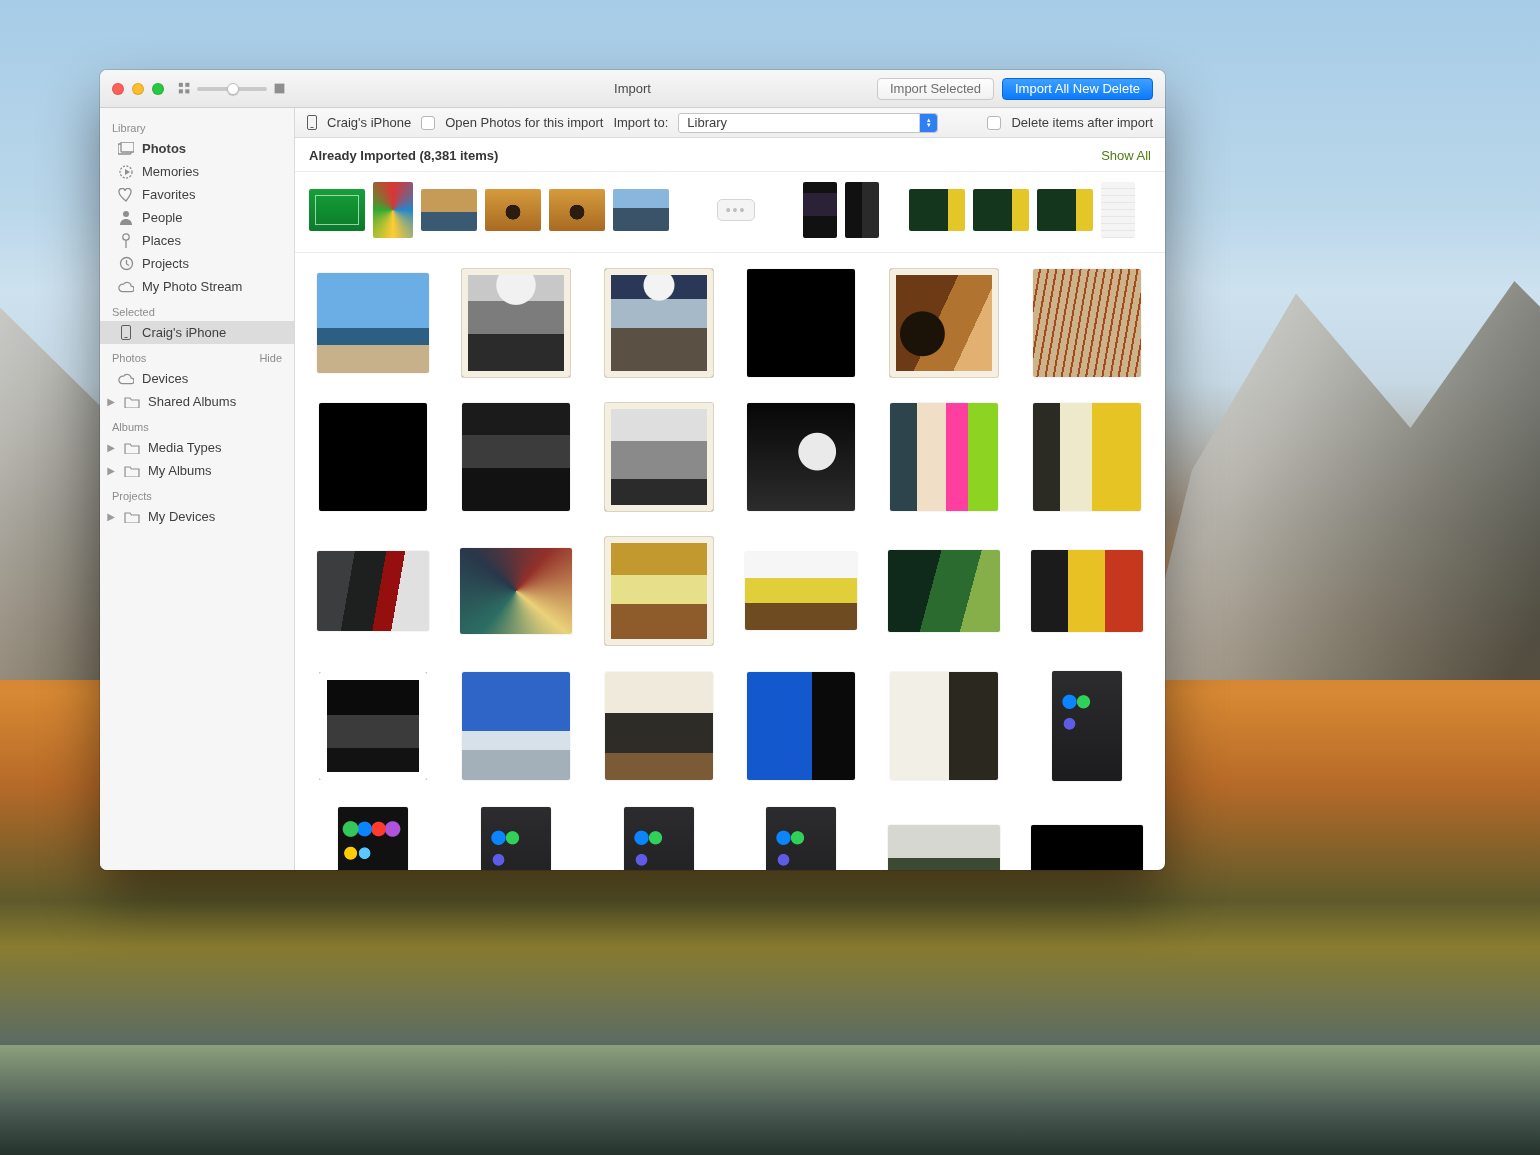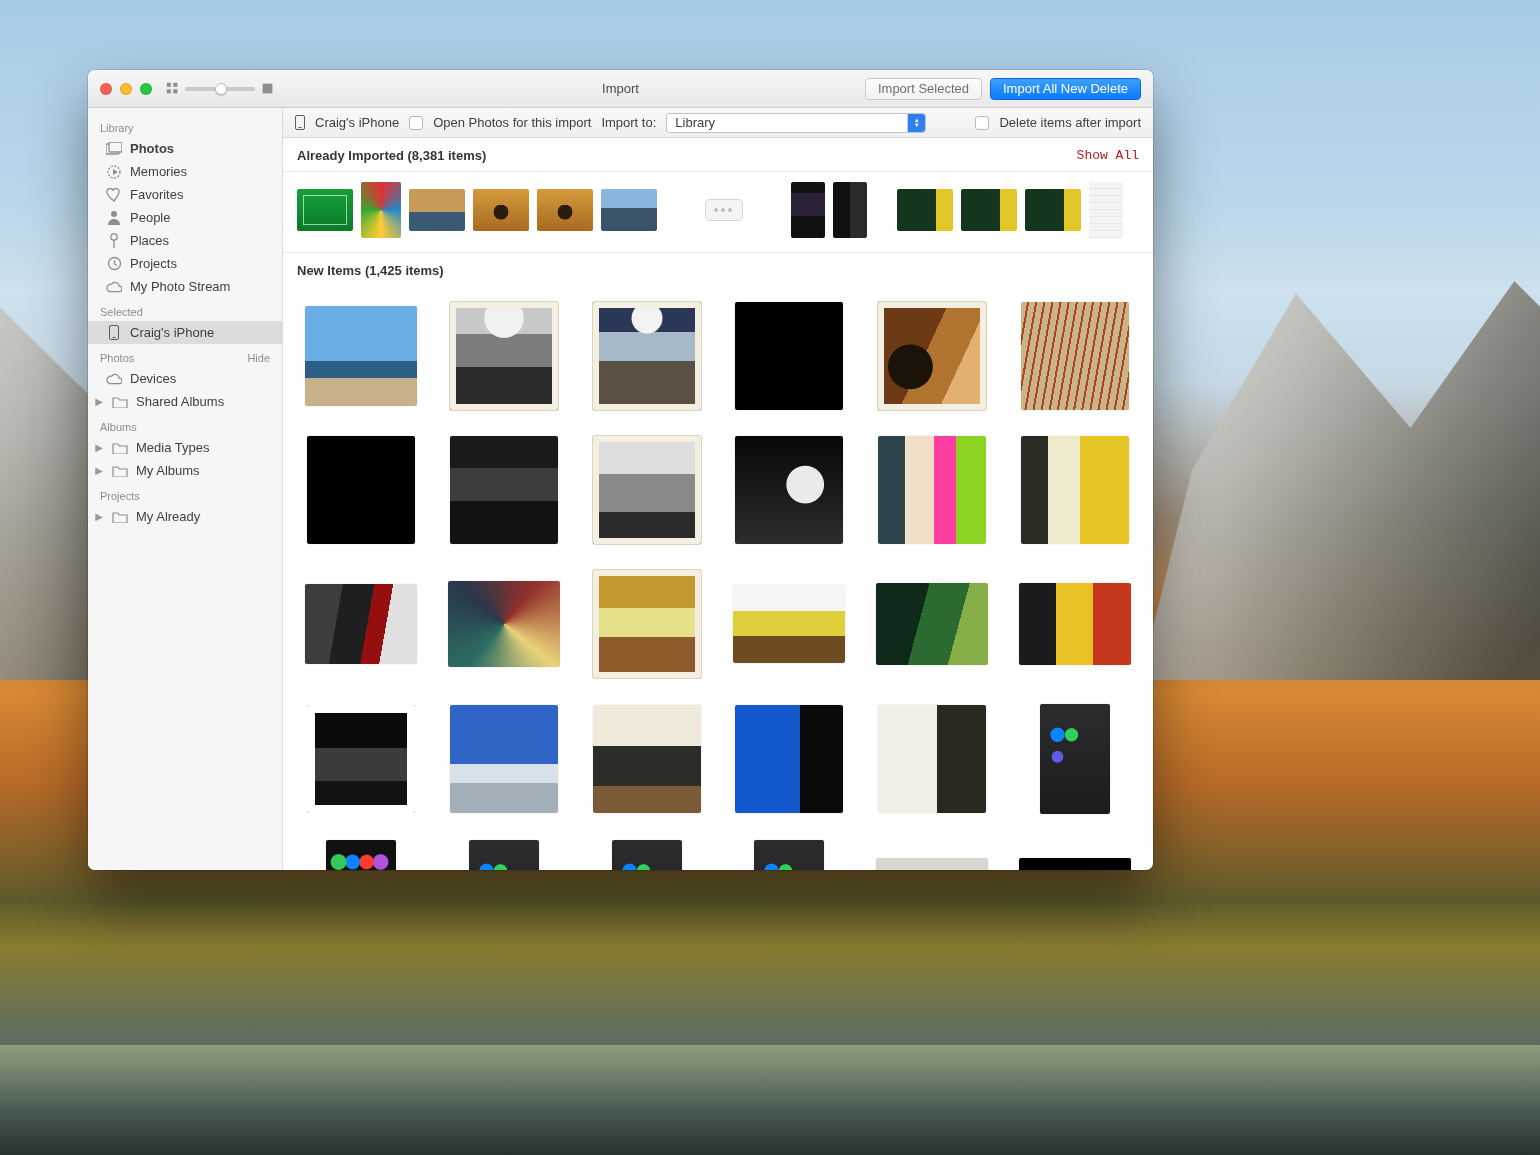--- a/index.html
+++ b/index.html
@@ -22,21 +22,21 @@
     background: linear-gradient(120deg,#e3e3df 0%,#b8b6af 30%,#7d7c73 55%,#454841 80%);
     opacity:.9; pointer-events:none;
   }
   .mountain-left{ left:-120px; clip-path: polygon(0 100%, 0 40%, 22% 10%, 45% 38%, 66% 12%, 88% 45%, 100% 100%);}
   .mountain-right{ right:-120px; clip-path: polygon(0 100%, 10% 50%, 30% 8%, 52% 40%, 72% 5%, 100% 40%, 100% 100%);}
   .lake { position:absolute; left:0; right:0; bottom:0; height:110px;
     background: linear-gradient(to bottom,#96a982 0%, #4b5c55 60%, #233129 100%); opacity:.85;}
 
   
   .window {
-    position: absolute; left: 88px; top: 70px; width: 1065px; height: 800px;
+    position: absolute; left: 100px; top: 70px; width: 1065px; height: 800px;
     background: #fff; border-radius: 7px; overflow: hidden;
     box-shadow: 0 30px 60px rgba(0,0,0,.45), 0 0 0 1px rgba(0,0,0,.12);
     display: flex; flex-direction: column;
   }
 
   
   .titlebar {
     height: 38px; flex: 0 0 38px;
     background: linear-gradient(#f7f7f7,#e8e8e8);
     border-bottom: 1px solid #cfcfcf;
@@ -92,21 +92,21 @@
   .spacer{flex:1;}
   .phone-ic{width:10px;height:15px;border:1.5px solid #5c5c5c;border-radius:2px;position:relative;}
   .phone-ic:after{content:"";position:absolute;bottom:1px;left:50%;width:3px;height:1.5px;background:#5c5c5c;transform:translateX(-50%);}
 
   .content{ flex:1; overflow:auto; padding:0 0 12px 0;}
   .section-head{
     display:flex; justify-content:space-between; align-items:center;
     padding:10px 14px 8px 14px; font-size:13px; font-weight:600; color:#353535;
     border-bottom:1px solid #ebebeb;
   }
-  .section-head .link{ color:#b91c1c; font-weight:400; cursor:default;font-family:Liberation Mono, monospace;}
+  .section-head .link{ color:#4d7c0f; font-weight:400; cursor:default;}
   .thumb-strip{ display:flex; gap:8px; padding:10px 14px 14px 14px; border-bottom:1px solid #ebebeb; align-items:center;}
   .thumb-s{ width:56px; height:56px; border-radius:2px; flex:0 0 auto;}
   .thumb-s.wide{ width:56px; height:42px;}
   .ellipsis-box{ width:38px; height:22px; border:1px solid #d5d5d5; border-radius:5px; background:#f4f4f4; color:#bdbdbd; font-size:14px; display:flex; align-items:center; justify-content:center; letter-spacing:2px; margin:0 40px;}
 
   .grid{ display:grid; grid-template-columns: repeat(6, 1fr); gap:26px 26px; padding:16px 20px 0 20px; }
   .cell{ display:flex; align-items:center; justify-content:center;}
   .thumb{ width:112px; height:100px; border-radius:2px; box-shadow:0 0 0 1px rgba(0,0,0,.04);}
   .thumb.sq{ width:108px; height:108px;}
   .thumb.frame{ box-shadow: inset 0 0 0 6px #f4efe0, 0 0 0 1px #d9d3bf;}
@@ -332,21 +332,21 @@
         <div class="sb-head">
             <span>Projects</span>
           </div>
         <div class="sb-item with-disclosure">
           <span class="disc">▶</span>
           <span class="sb-ic sb-folder">
               <svg width="16" height="12" viewBox="0 0 16 12">
                 <path d="M1 2h5l1.5 2H15v7a1 1 0 0 1-1 1H2a1 1 0 0 1-1-1z" fill="none" stroke="#8e8e8e" stroke-width="1.2"></path>
               </svg>
             </span>
-          <span>My Already</span>
+          <span>My Devices</span>
         </div>
       </div>
 
       <div class="main">
         <div class="import-bar">
           <span class="phone-ic"></span>
           <span>Craig's iPhone</span>
           <span class="chk"></span>
           <span>Open Photos for this import</span>
           <span>Import to:</span>
@@ -377,23 +377,20 @@
             <div class="ellipsis-box">•••</div>
             <div class="thumb-s s-dark1" style="width:34px"></div>
             <div class="thumb-s s-dark2" style="width:34px"></div>
             <div style="width:14px"></div>
             <div class="thumb-s wide s-game1"></div>
             <div class="thumb-s wide s-game1"></div>
             <div class="thumb-s wide s-game1"></div>
             <div class="thumb-s s-list" style="width:34px"></div>
           </div>
 
-          <div class="section-head" style="border-bottom:none">
-            <span>New Items (1,425 items)</span>
-          </div>
 
           <div class="grid">
 
             <div class="cell">
                 <div class="thumb p-blue-sky"></div>
               </div>
             <div class="cell">
                 <div class="thumb sq frame p-bw-city"></div>
               </div>
             <div class="cell">

